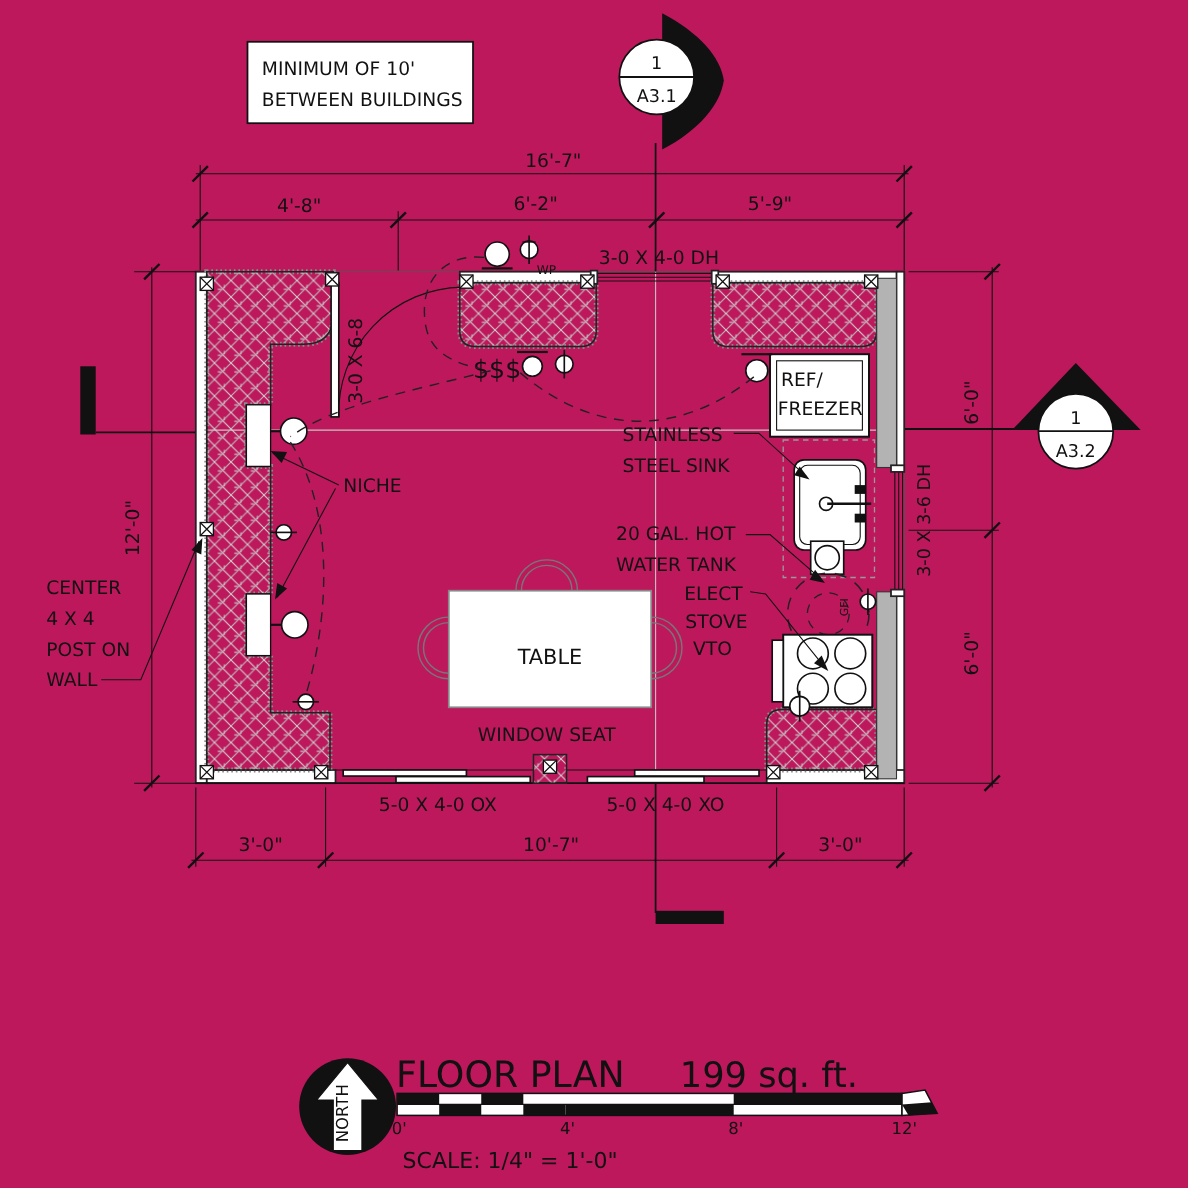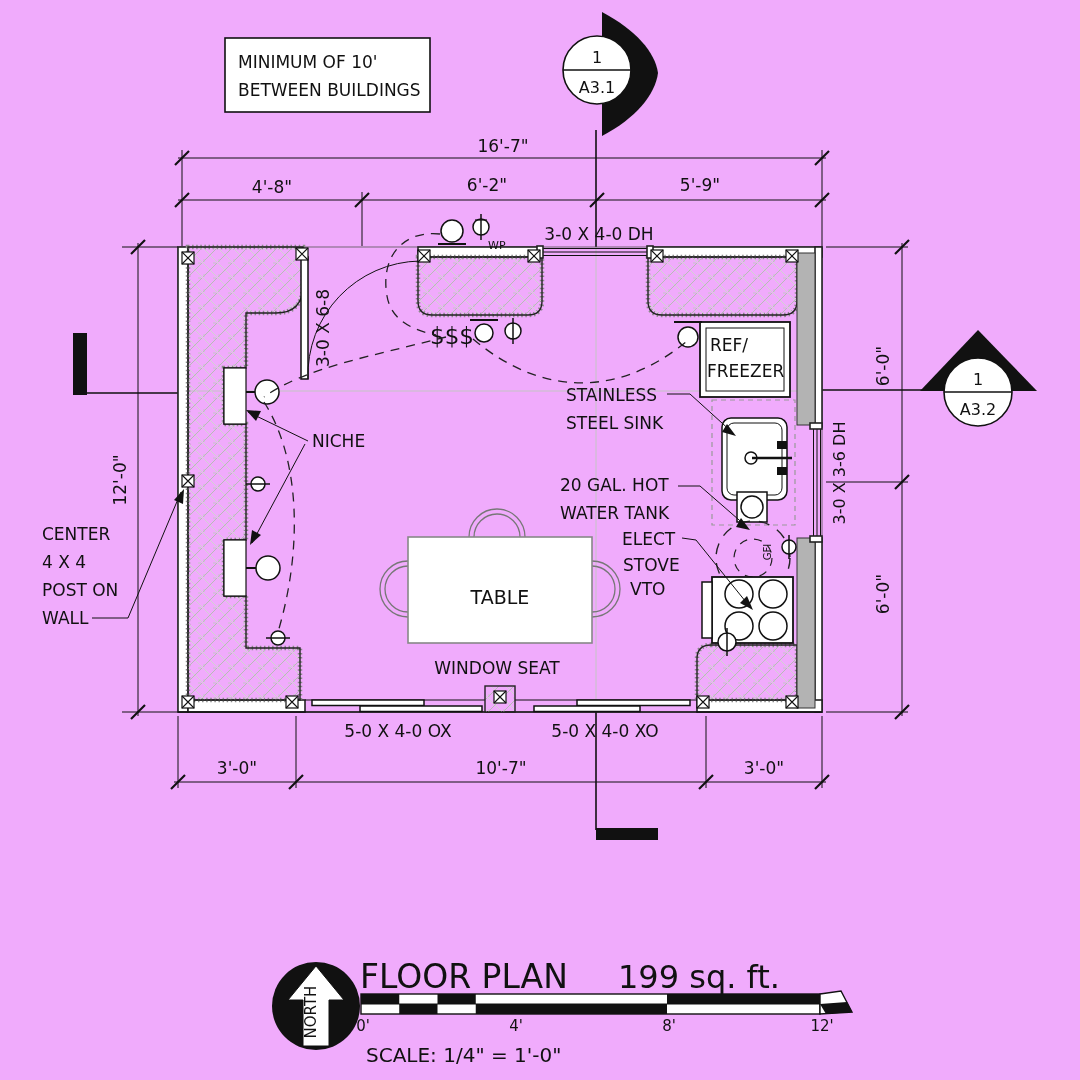--- a/index.html
+++ b/index.html
@@ -1,16 +1,16 @@
 <!DOCTYPE html>
 <html><head>
 <meta charset="utf-8">
 <style>
   html,body{margin:0;padding:0;background:#ffffff;}
-  .page{width:1080px;height:1080px;position:relative;background:#f0abfc;}
+  .page{width:1080px;height:1080px;position:relative;background:#be185d;}
   svg{display:block;}
   .t{font-family:"DejaVu Sans","Liberation Sans",sans-serif;fill:#111;}
   .s10{font-size:10px}.s11{font-size:11px}.s15{font-size:15px}.s16{font-size:16px}
   .s17{font-size:17px}.s19{font-size:19px}.s20{font-size:20px}.s23{font-size:23px}
   .s32{font-size:32px}.s33{font-size:33px}
   .ln{stroke:#111;stroke-width:1;fill:none;}
   .ln2{stroke:#111;stroke-width:1.6;fill:none;}
   .tick{stroke:#111;stroke-width:2.2;}
   .grayln{stroke:#c4c4c4;stroke-width:1;fill:none;}
   .dash{stroke:#222;stroke-width:1.3;fill:none;stroke-dasharray:9 7;}

